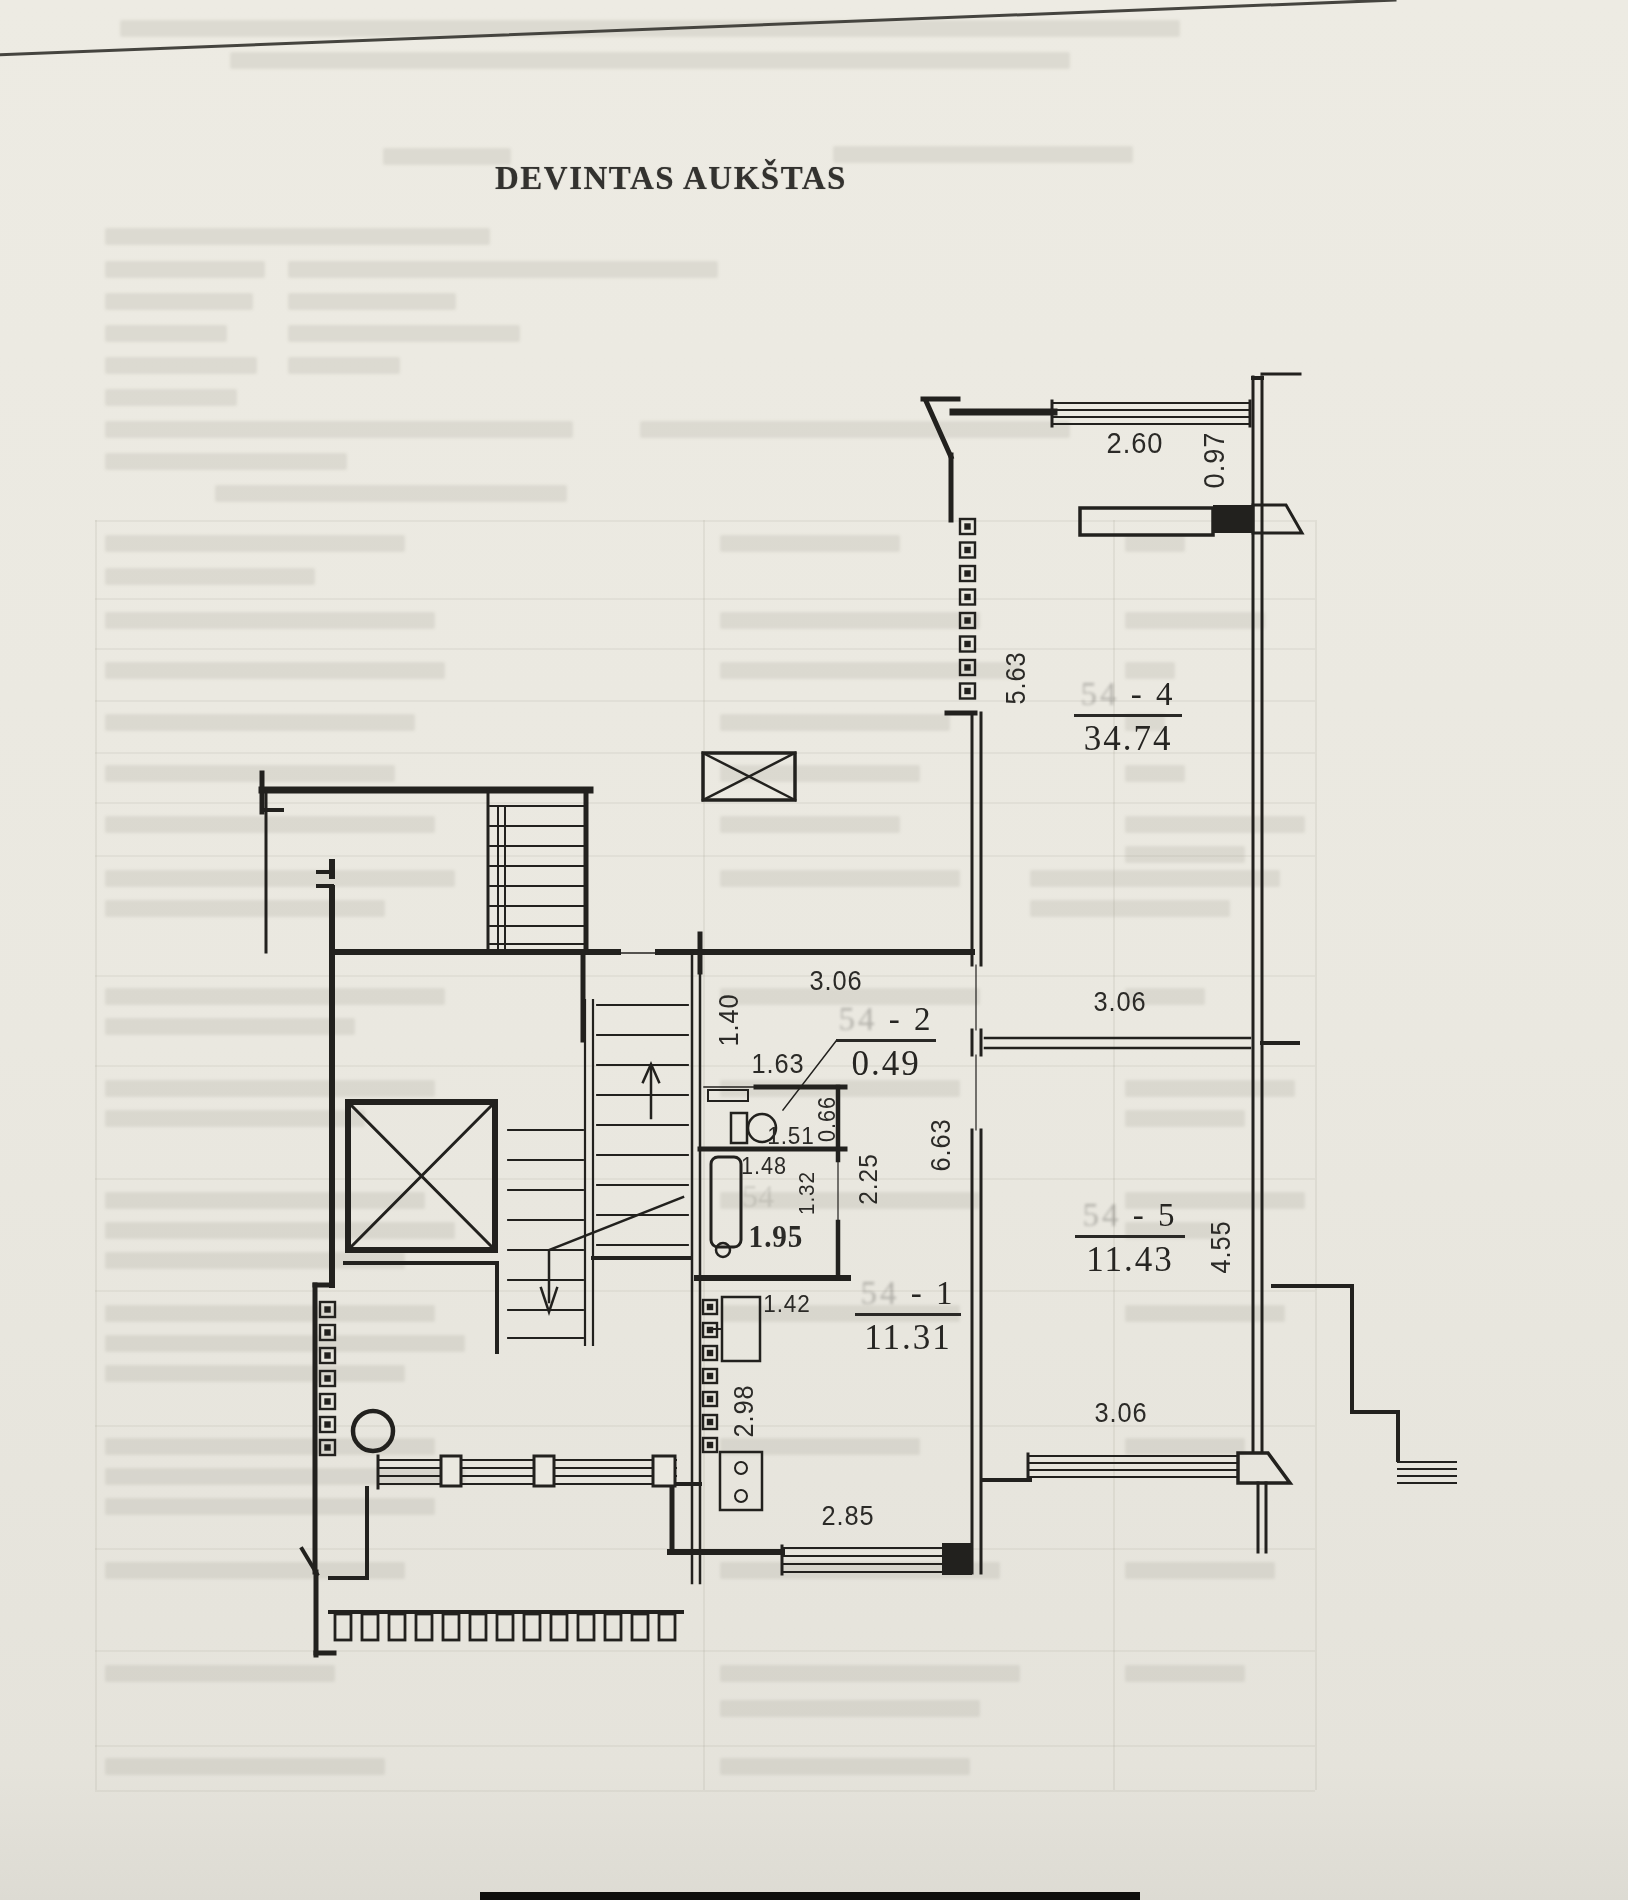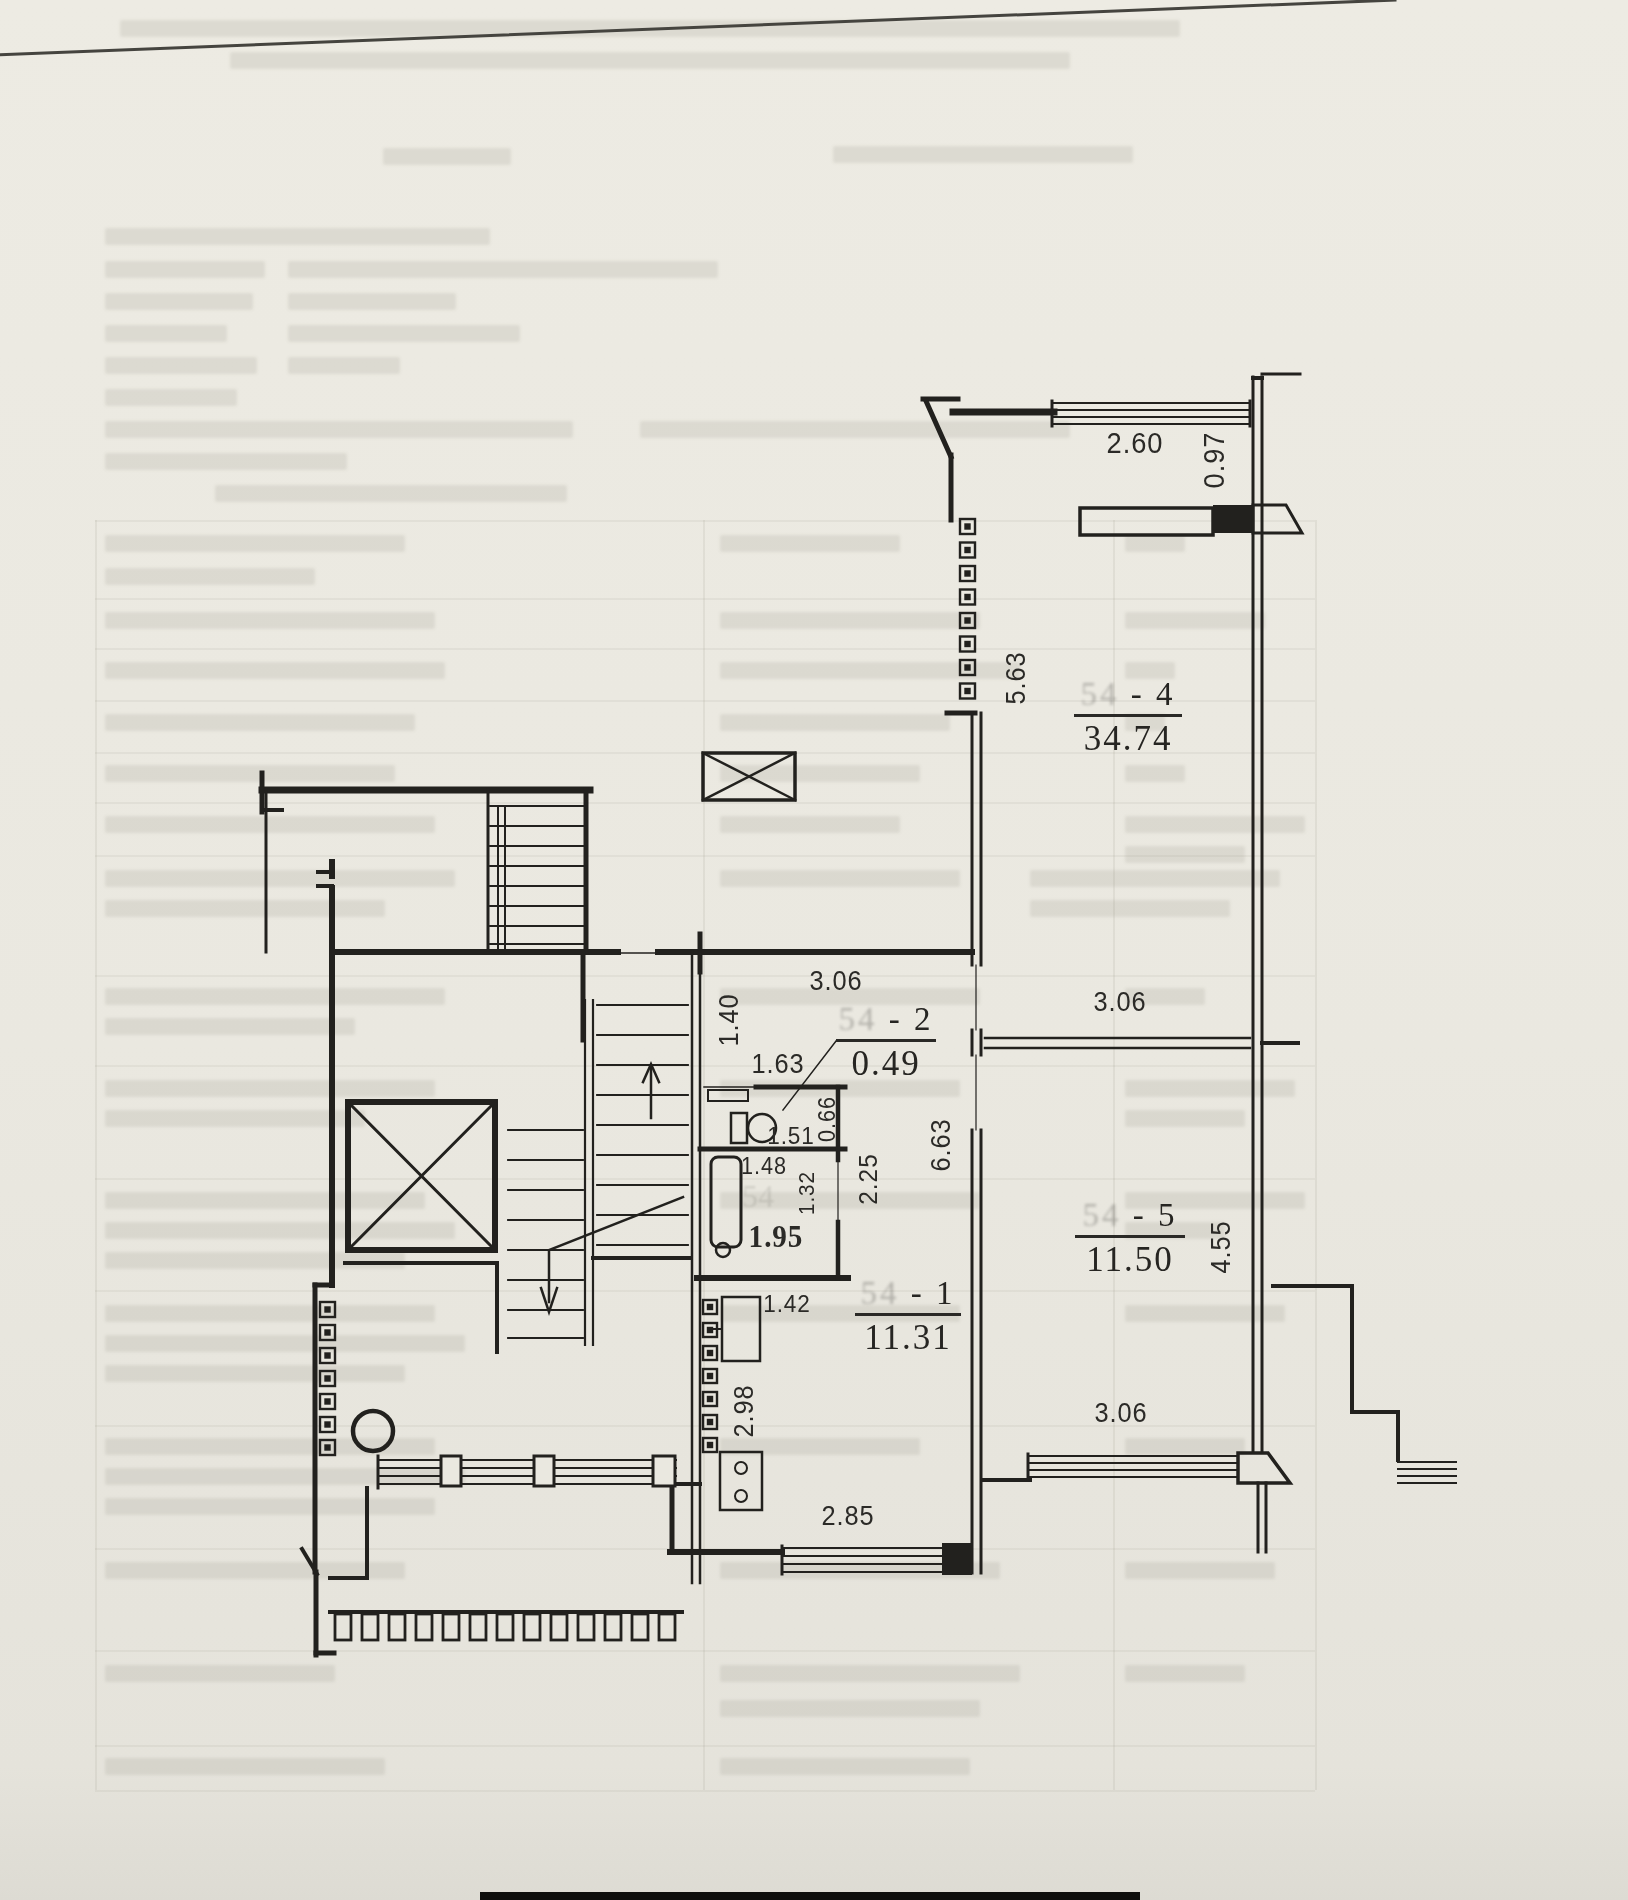--- a/index.html
+++ b/index.html
@@ -136,20 +136,21 @@
       <div class="ghr" style="left: 95px; top: 1065px; width: 1220px;"></div>
       <div class="ghr" style="left: 95px; top: 1178px; width: 1220px;"></div>
       <div class="ghr" style="left: 95px; top: 1290px; width: 1220px;"></div>
       <div class="ghr" style="left: 95px; top: 1425px; width: 1220px;"></div>
       <div class="ghr" style="left: 95px; top: 1548px; width: 1220px;"></div>
       <div class="ghr" style="left: 95px; top: 1650px; width: 1220px;"></div>
       <div class="ghr" style="left: 95px; top: 1745px; width: 1220px;"></div>
       <div class="ghr" style="left: 95px; top: 1790px; width: 1220px;"></div>
     </div>
 
+  <div class="title">DEVINTAS AUKŠTAS</div>
 
   <svg class="plan" width="1628" height="1900" viewBox="0 0 1628 1900">
     <g stroke="#22211e" fill="none" stroke-linecap="square">
 
       <g>
         <line x1="-5" y1="55" x2="1395" y2="0" stroke="#45443f" stroke-width="3"></line>
       </g>
 
       <g>
         <path d="M923,399 H958" stroke-width="5"></path>
@@ -383,21 +384,21 @@
         <div class="rarea">34.74</div>
       </div>
       <div class="room-label" style="left: 886px; top: 1001px;">
         <div class="rnum"><span class="pf">54 </span>- 2</div>
         <div class="rline" style="width: 100px;"></div>
         <div class="rarea">0.49</div>
       </div>
       <div class="room-label" style="left: 1130px; top: 1197px;">
         <div class="rnum"><span class="pf">54 </span>- 5</div>
         <div class="rline" style="width: 110px;"></div>
-        <div class="rarea">11.50</div>
+        <div class="rarea">11.43</div>
       </div>
       <div class="room-label" style="left: 908px; top: 1275px;">
         <div class="rnum"><span class="pf">54 </span>- 1</div>
         <div class="rline" style="width: 106px;"></div>
         <div class="rarea">11.31</div>
       </div>
     </div>
 
   <div class="stamp">54</div>
 

